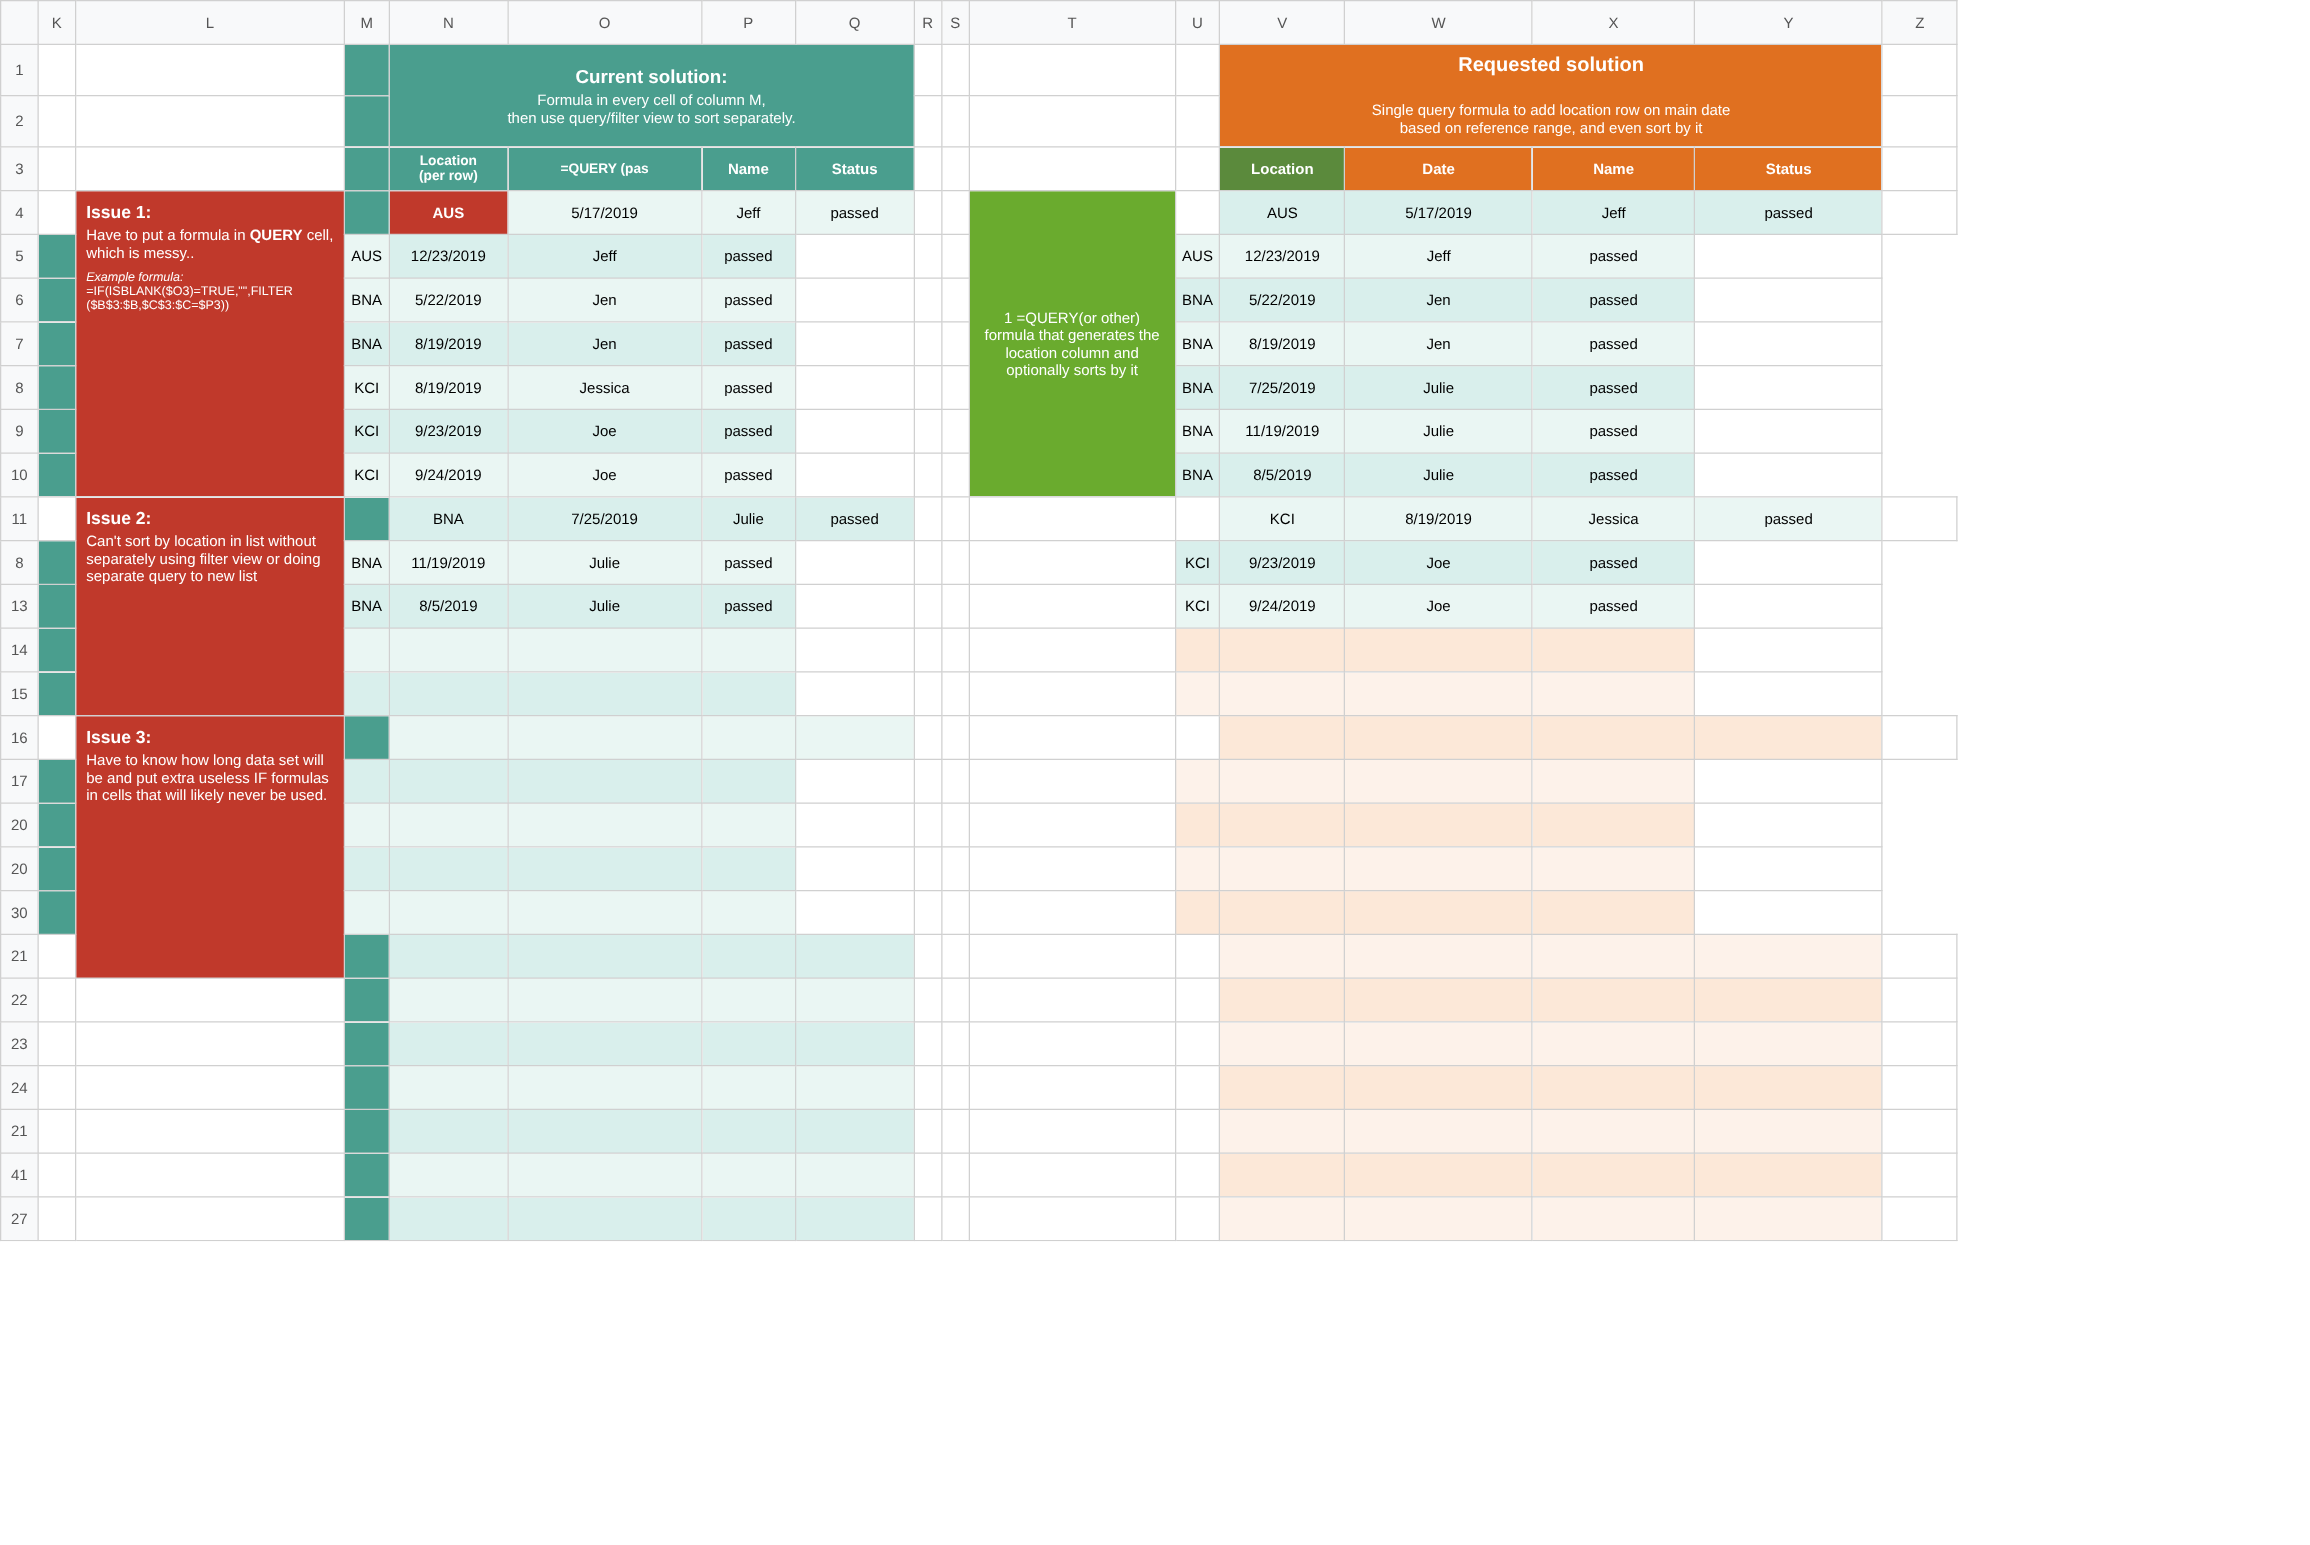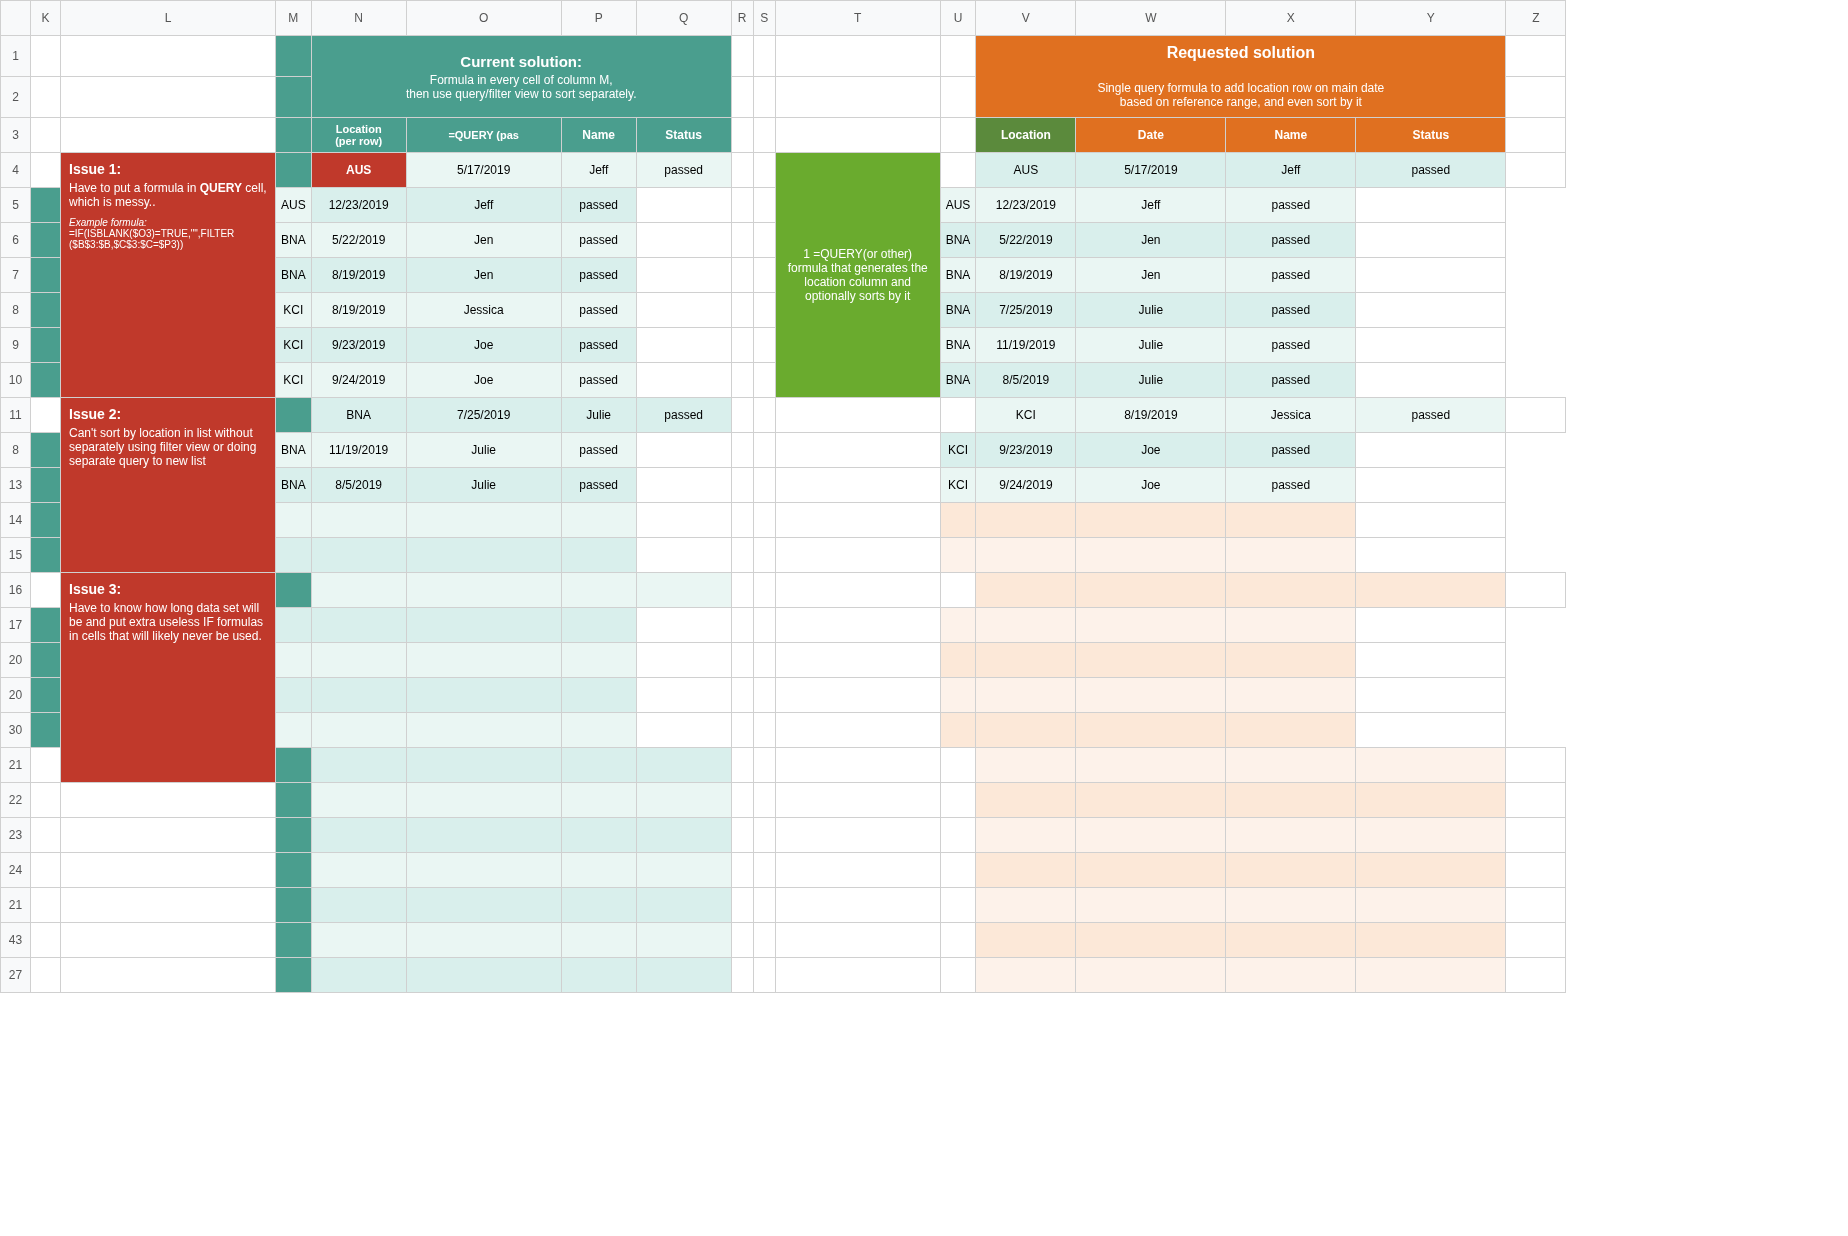--- a/index.html
+++ b/index.html
@@ -576,21 +576,21 @@
       <td style="background:#fff;"></td>
       <td style="background:#fff;"></td>
       <td style="background:#fdf2ea;"></td>
       <td style="background:#fdf2ea;"></td>
       <td style="background:#fdf2ea;"></td>
       <td style="background:#fdf2ea;"></td>
       <td style="background:#fff;"></td>
     </tr>
 
     <tr>
-      <td class="row-num-cell">43</td>
+      <td class="row-num-cell">41</td>
       <td style="background:#fff;"></td>
       <td style="background:#fff;"></td>
       <td style="background:#4a9e8e;"></td>
       <td style="background:#eaf6f3;"></td>
       <td style="background:#eaf6f3;"></td>
       <td style="background:#eaf6f3;"></td>
       <td style="background:#eaf6f3;"></td>
       <td style="background:#fff;"></td>
       <td style="background:#fff;"></td>
       <td style="background:#fff;"></td>

